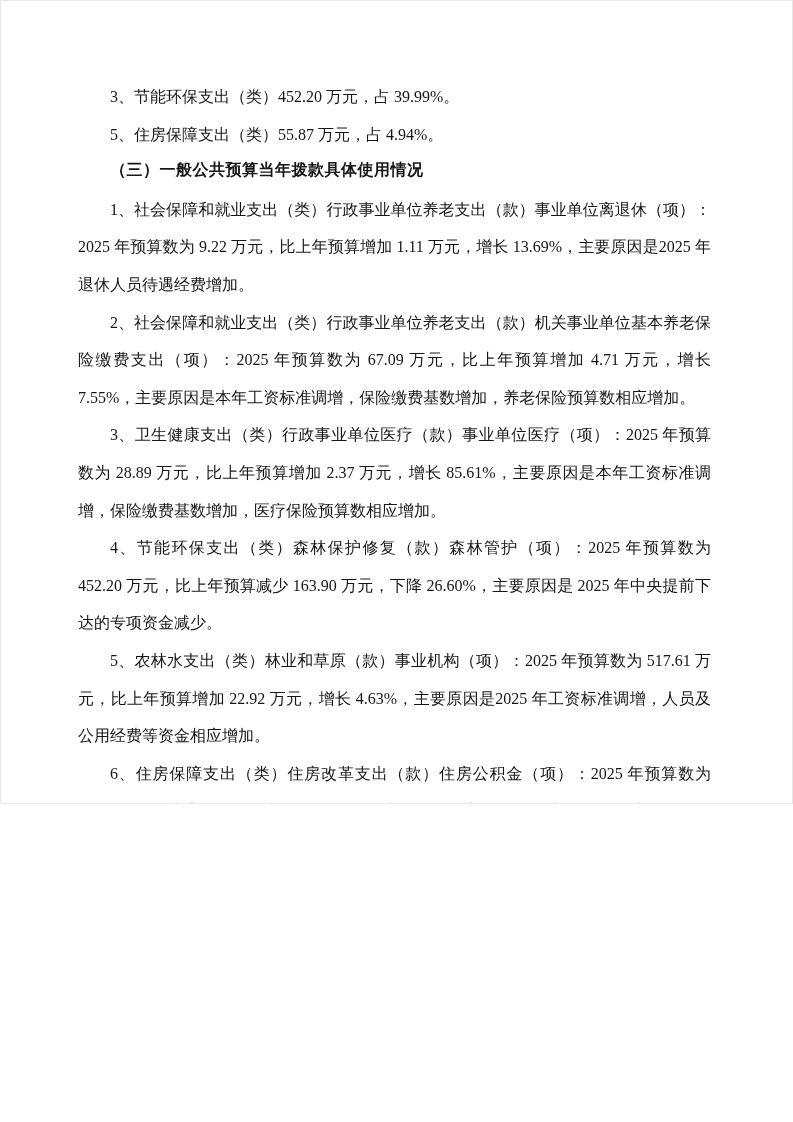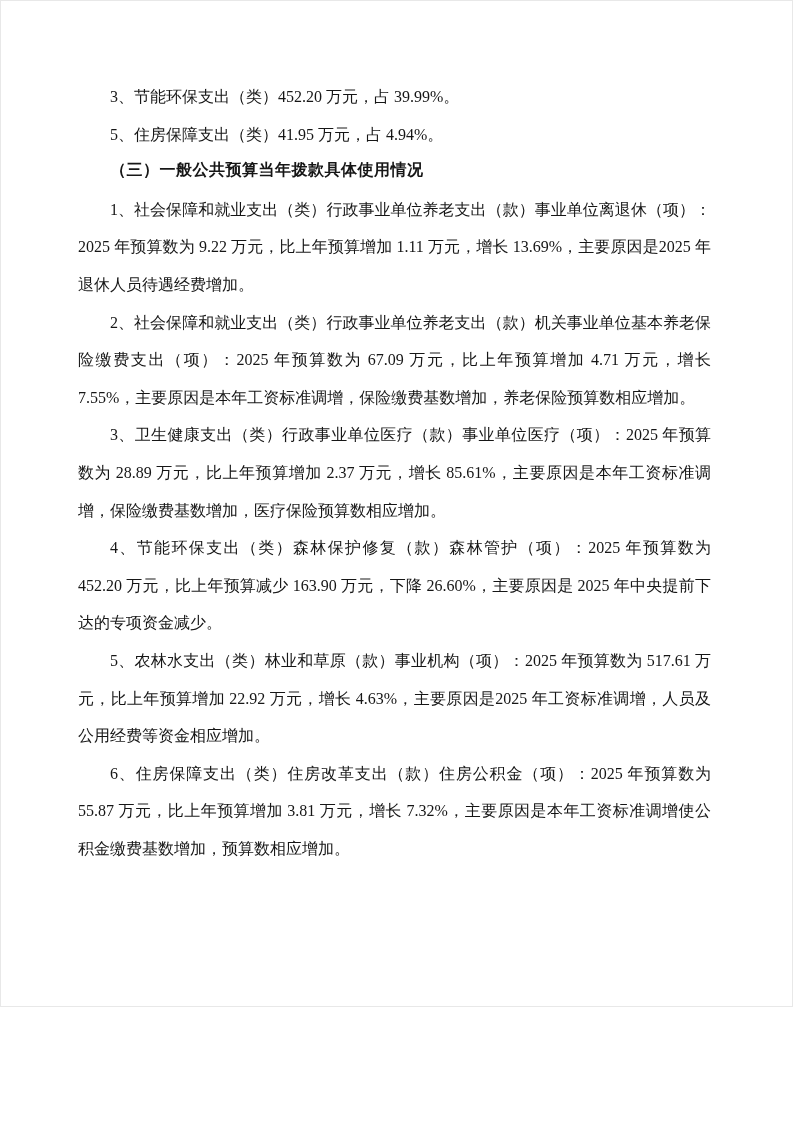--- a/index.html
+++ b/index.html
@@ -3,21 +3,21 @@
 <meta charset="utf-8">
 <style>
   html, body {
     margin: 0;
     padding: 0;
     background: #ffffff;
   }
   .page {
     position: relative;
     width: 793px;
-    height: 1007px;
+    height: 804px;
     background: #ffffff;
     overflow: hidden;
     font-family: "Liberation Serif", "DejaVu Serif", serif;
     color: #161616;
     box-sizing: border-box;
     border: 1px solid #e8e8e8;
   }
   .content {
     position: absolute;
     left: 77px;
@@ -48,21 +48,21 @@
     color: #1a1a1a;
     font-family: "Liberation Serif", "DejaVu Serif", serif;
   }
 </style>
 </head>
 <body>
 
 <div class="page">
   <div class="content">
     <p>3、节能环保支出（类）452.20 万元，占 39.99%。</p>
-    <p>5、住房保障支出（类）41.95 万元，占 4.94%。</p>
+    <p>5、住房保障支出（类）55.87 万元，占 4.94%。</p>
     <p class="section-heading">（三）一般公共预算当年拨款具体使用情况</p>
     <p>1、社会保障和就业支出（类）行政事业单位养老支出（款）事业单位离退休（项）：2025 年预算数为 9.22 万元，比上年预算增加 1.11 万元，增长 13.69%，主要原因是2025 年退休人员待遇经费增加。</p>
     <p>2、社会保障和就业支出（类）行政事业单位养老支出（款）机关事业单位基本养老保险缴费支出（项）：2025 年预算数为 67.09 万元，比上年预算增加 4.71 万元，增长 7.55%，主要原因是本年工资标准调增，保险缴费基数增加，养老保险预算数相应增加。</p>
     <p>3、卫生健康支出（类）行政事业单位医疗（款）事业单位医疗（项）：2025 年预算数为 28.89 万元，比上年预算增加 2.37 万元，增长 85.61%，主要原因是本年工资标准调增，保险缴费基数增加，医疗保险预算数相应增加。</p>
     <p>4、节能环保支出（类）森林保护修复（款）森林管护（项）：2025 年预算数为 452.20 万元，比上年预算减少 163.90 万元，下降 26.60%，主要原因是 2025 年中央提前下达的专项资金减少。</p>
     <p>5、农林水支出（类）林业和草原（款）事业机构（项）：2025 年预算数为 517.61 万元，比上年预算增加 22.92 万元，增长 4.63%，主要原因是2025 年工资标准调增，人员及公用经费等资金相应增加。</p>
     <p>6、住房保障支出（类）住房改革支出（款）住房公积金（项）：2025 年预算数为 55.87 万元，比上年预算增加 3.81 万元，增长 7.32%，主要原因是本年工资标准调增使公积金缴费基数增加，预算数相应增加。</p>
   </div>
   <div class="page-footer">19</div>
 </div>

